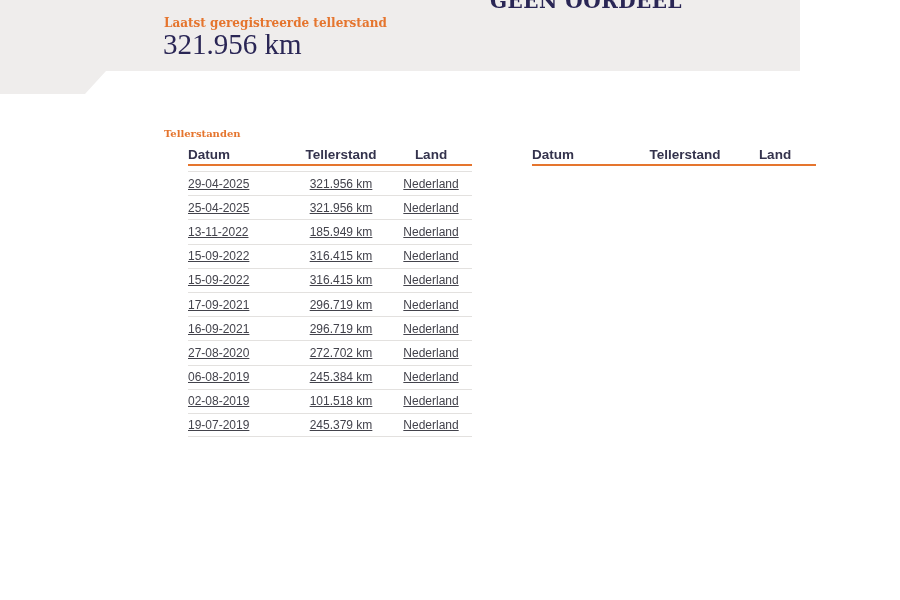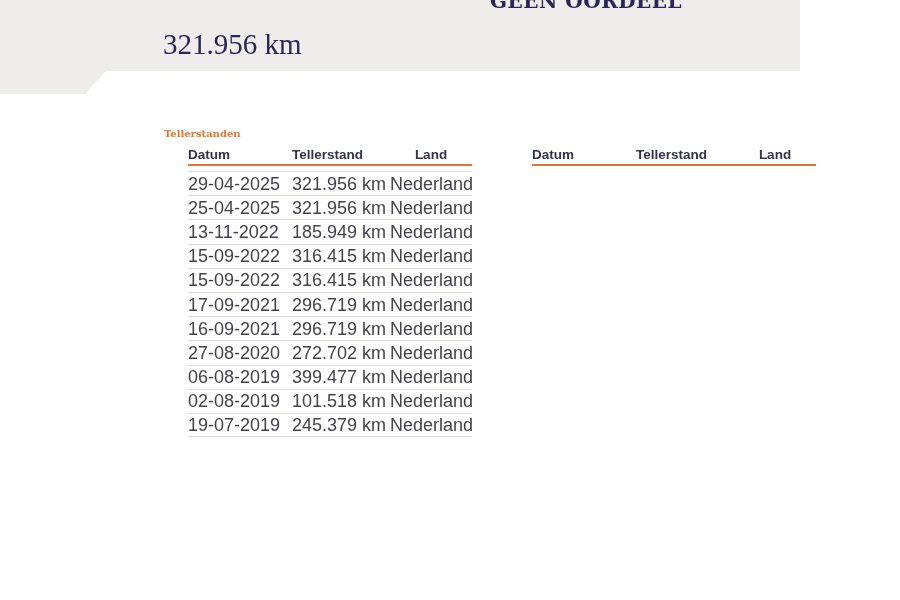--- a/index.html
+++ b/index.html
@@ -46,43 +46,44 @@
   .rtable.right{left:508px;}
   .t-head{
     display:grid;grid-template-columns:104px 98px 82px;
     border-bottom:2px solid var(--accent-orange);padding-bottom:2px;
   }
   .t-head .hc{
     font-size:13.5px;font-weight:bold;line-height:15px;
     color:var(--table-header-text);
   }
   .c0{text-align:left;}
-  .c1{}
+  .c1{text-align:center;}
   .c2{text-align:center;}
   .t-rows{margin-top:5px;}
   .t-row{
     display:grid;grid-template-columns:104px 98px 82px;
     box-sizing:border-box;height:24.2px;align-items:center;
     border-top:1px solid var(--row-divider);
   }
   .t-row:last-child{border-bottom:1px solid var(--row-divider);}
   .t-row .cell{
-    font-size:18px;line-height:16px;color:var(--table-body-text);
-    white-space:nowrap;overflow:hidden;
+    font-size:12px;line-height:16px;color:var(--table-body-text);
+    white-space:nowrap;overflow:hidden;text-decoration:underline;
   }
 </style>
 </head>
 <body>
 
 <div class="page">
 
   <div class="band"></div>
 
   <div class="verdict">GEEN OORDEEL</div>
 
+  <div class="reading-label">Laatst geregistreerde tellerstand</div>
 
   <div class="reading-value">321.956 km</div>
 
   <div class="section-title">Tellerstanden</div>
 
   <div class="rtable left">
     <div class="t-head">
       <div class="hc c0">Datum</div>
       <div class="hc c1">Tellerstand</div>
       <div class="hc c2">Land</div>
@@ -123,21 +124,21 @@
           <div class="cell c1">296.719 km</div>
           <div class="cell c2">Nederland</div>
         </div>
         <div class="t-row">
           <div class="cell c0">27-08-2020</div>
           <div class="cell c1">272.702 km</div>
           <div class="cell c2">Nederland</div>
         </div>
         <div class="t-row">
           <div class="cell c0">06-08-2019</div>
-          <div class="cell c1">399.477 km</div>
+          <div class="cell c1">245.384 km</div>
           <div class="cell c2">Nederland</div>
         </div>
         <div class="t-row">
           <div class="cell c0">02-08-2019</div>
           <div class="cell c1">101.518 km</div>
           <div class="cell c2">Nederland</div>
         </div>
         <div class="t-row">
           <div class="cell c0">19-07-2019</div>
           <div class="cell c1">245.379 km</div>

